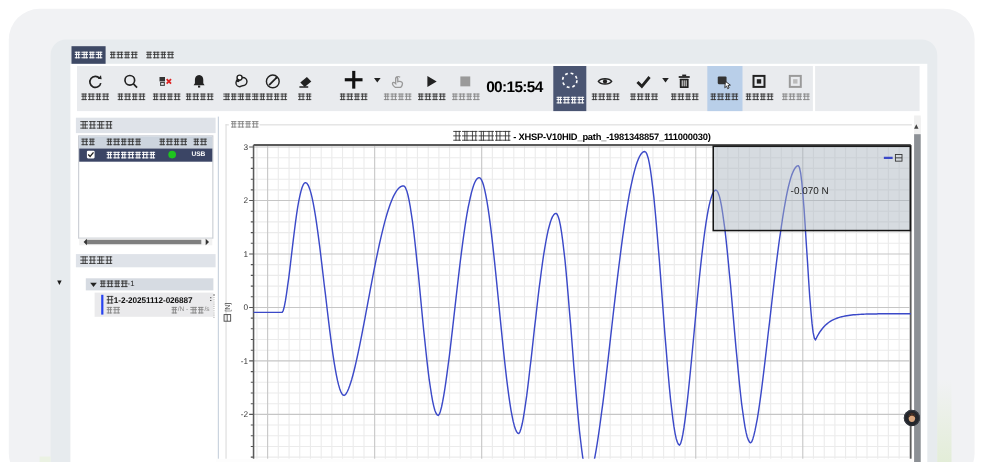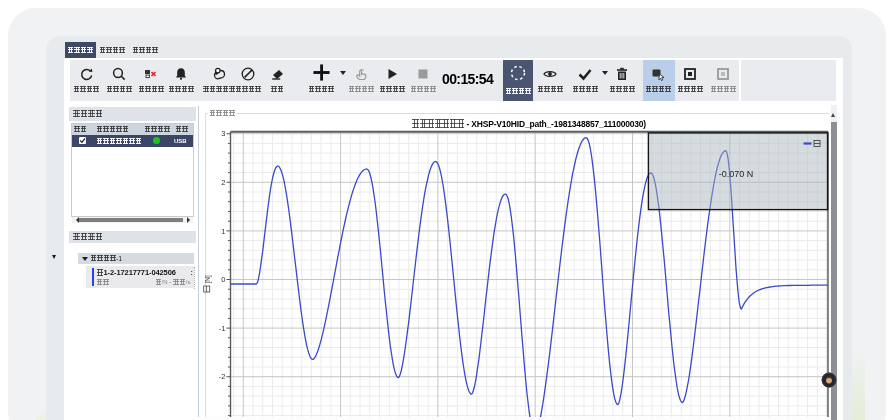--- a/index.html
+++ b/index.html
@@ -284,21 +284,21 @@
       <i class="g s6"></i>
       <i class="g s6"></i>
       <i class="g s6"></i>
       <i class="g s6"></i>
       <span style="font-size:7px;color:#222">-1</span>
     </div>
   <div class="abs" style="left:86px;top:266px;width:107.5px;height:21.5px;background:#eaeaec"></div>
   <div class="abs" style="left:92px;top:268px;width:2.2px;height:18px;background:#2742f0"></div>
   <div class="abs fx" style="left:96px;top:267.5px;height:10px">
       <i class="g s7"></i>
-      <span style="font-size:7.5px;font-weight:bold;color:#111;letter-spacing:-0.1px">1-2-17217771-042506</span>
+      <span style="font-size:7.5px;font-weight:bold;color:#111;letter-spacing:-0.1px">1-2-20251112-026887</span>
     </div>
   <div class="abs fx" style="left:190.5px;top:267.5px;height:10px;font-size:7px;font-weight:bold;color:#333">:</div>
   <div class="abs fx" style="left:96px;top:277.5px;height:8px">
       <i class="g s6 gg"></i>
       <i class="g s6 gg"></i>
     </div>
   <div class="abs fx" style="left:155px;top:277.5px;height:8px">
       <i class="g s6 gg"></i>
       <span style="font-size:6px;color:#888">/N&nbsp;-&nbsp;</span>
       <i class="g s6 gg"></i>

